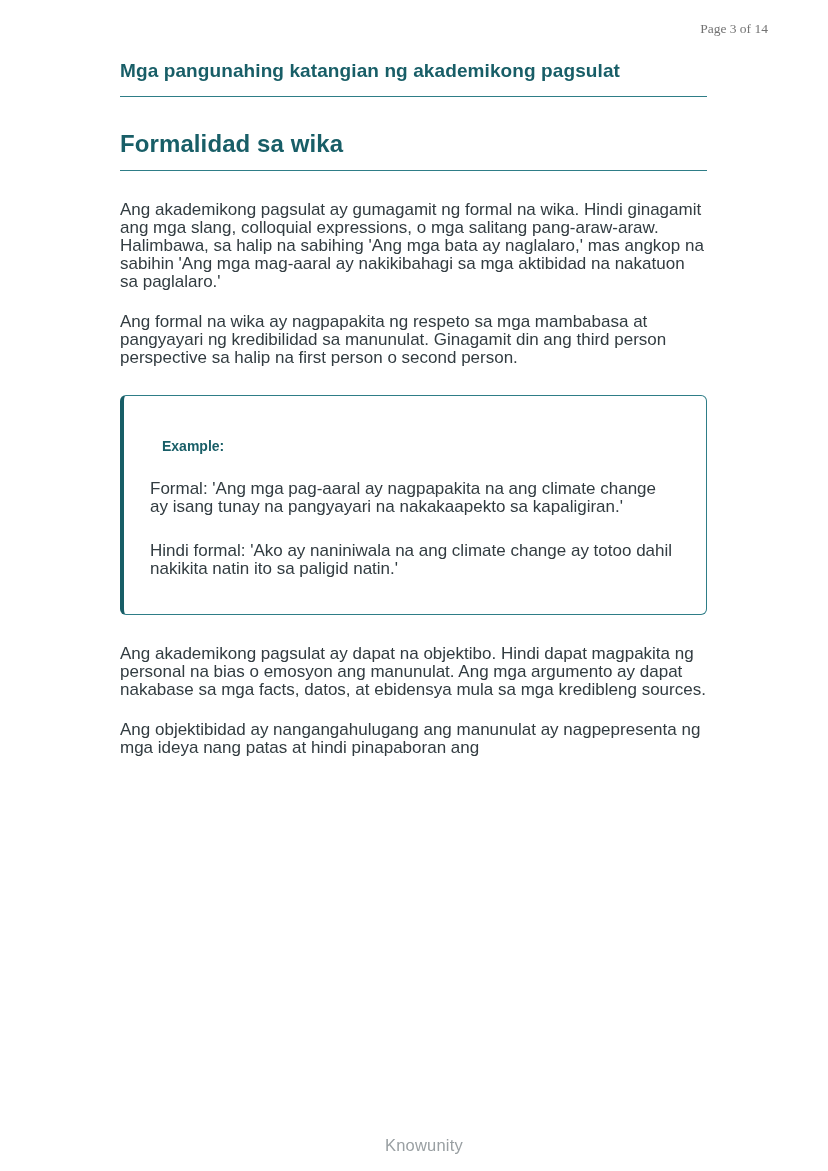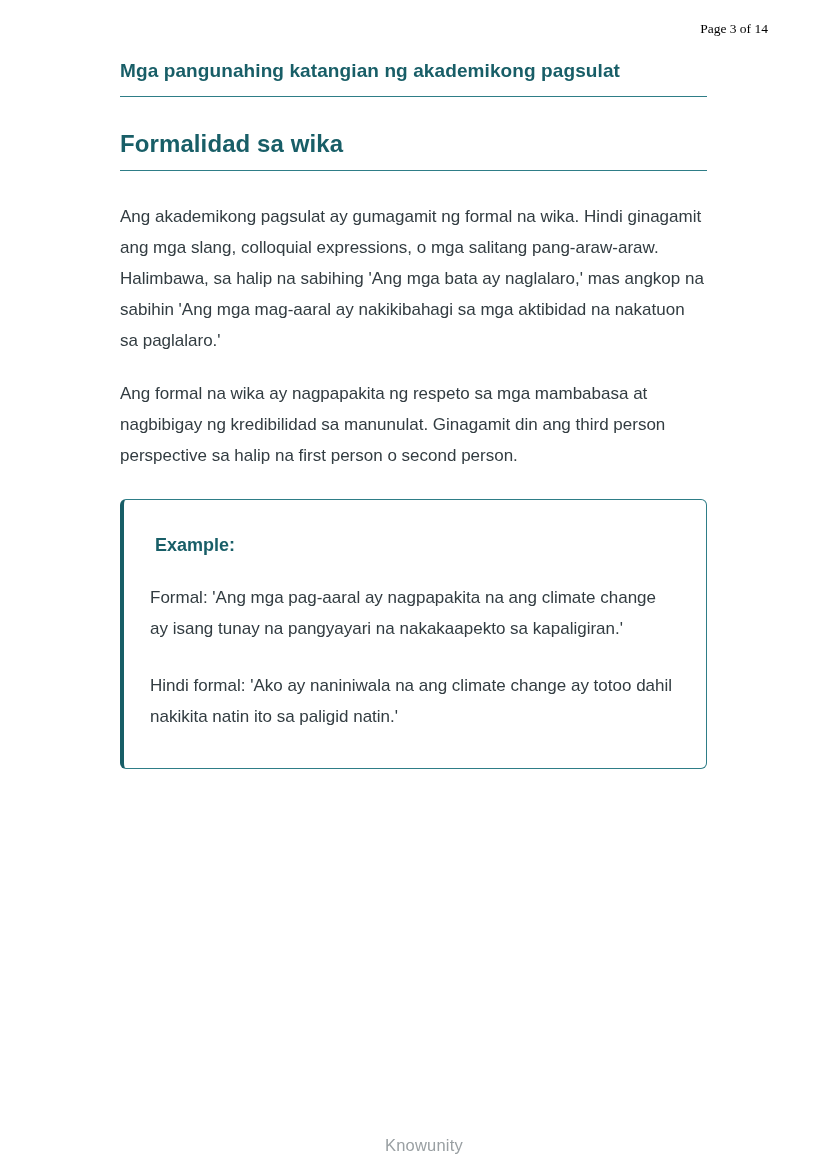--- a/index.html
+++ b/index.html
@@ -12,21 +12,21 @@
     color: #323c41;
     position: relative;
     overflow: hidden;
   }
   .page-indicator {
     position: absolute;
     top: 21px;
     right: 60px;
     font-family: "Liberation Serif", "DejaVu Serif", serif;
     font-size: 13.5px;
-    color: #000000;
+    color: #737373;
   }
   .content {
     padding: 60px 121px 0 120px;
   }
   h1.doc-title {
     font-size: 19px;
     font-weight: bold;
     color: var(--accent, #185e67);
     margin: 0;
     padding-bottom: 14px;
@@ -37,39 +37,39 @@
     font-size: 24px;
     font-weight: bold;
     color: var(--accent, #185e67);
     margin: 33px 0 0 0;
     padding-bottom: 12px;
     border-bottom: 1px solid var(--rule, #2e7d87);
     letter-spacing: 0.1px;
   }
   p.body-text {
     font-size: 17px;
-    line-height: 31px;
+    line-height: 18px;
     margin: 22px 0 0 0;
     color: #323c41;
   }
   p.first-after-rule {
     margin-top: 30px;
   }
   .example-box {
     margin-top: 28px;
     border: 1px solid var(--rule, #2e7d87);
     border-left: 4px solid var(--accent, #185e67);
     border-radius: 6px;
     padding: 30px 30px 36px 26px;
   }
   .example-label {
-    font-size: 18px;
+    font-size: 14px;
     font-weight: bold;
     color: var(--accent, #185e67);
-    margin: 5px;
+    margin: 12px;
   }
   .example-box p.body-text {
     margin-top: 26px;
   }
   .footer {
     position: absolute;
     bottom: 16px;
     left: 0;
     width: 100%;
     text-align: center;
@@ -85,26 +85,28 @@
 <div class="page-indicator">Page 3 of 14</div>
 
 <div class="content">
 
   <h1 class="doc-title">Mga pangunahing katangian ng akademikong pagsulat</h1>
 
   <h2 class="section-title">Formalidad sa wika</h2>
 
   <p class="body-text first-after-rule">Ang akademikong pagsulat ay gumagamit ng formal na wika. Hindi ginagamit ang mga slang, colloquial expressions, o mga salitang pang-araw-araw. Halimbawa, sa halip na sabihing 'Ang mga bata ay naglalaro,' mas angkop na sabihin 'Ang mga mag-aaral ay nakikibahagi sa mga aktibidad na nakatuon sa paglalaro.'</p>
 
-  <p class="body-text">Ang formal na wika ay nagpapakita ng respeto sa mga mambabasa at nagbibigay ng kredibilidad sa manunulat. Ginagamit din ang third person perspective sa halip na first person o second person.</p>
+  <p class="body-text">Ang formal na wika ay nagpapakita ng respeto sa mga mambabasa at pangyayari ng kredibilidad sa manunulat. Ginagamit din ang third person perspective sa halip na first person o second person.</p>
 
   <div class="example-box">
     <p class="example-label">Example:</p>
     <p class="body-text">Formal: 'Ang mga pag-aaral ay nagpapakita na ang climate change ay isang tunay na pangyayari na nakakaapekto sa kapaligiran.'</p>
     <p class="body-text">Hindi formal: 'Ako ay naniniwala na ang climate change ay totoo dahil nakikita natin ito sa paligid natin.'</p>
   </div>
 
 
+  <p class="body-text first-after-rule">Ang akademikong pagsulat ay dapat na objektibo. Hindi dapat magpakita ng personal na bias o emosyon ang manunulat. Ang mga argumento ay dapat nakabase sa mga facts, datos, at ebidensya mula sa mga kredibleng sources.</p>
 
+  <p class="body-text">Ang objektibidad ay nangangahulugang ang manunulat ay nagpepresenta ng mga ideya nang patas at hindi pinapaboran ang</p>
 
 </div>
 
 <div class="footer">Knowunity</div>
 
 </body></html>

